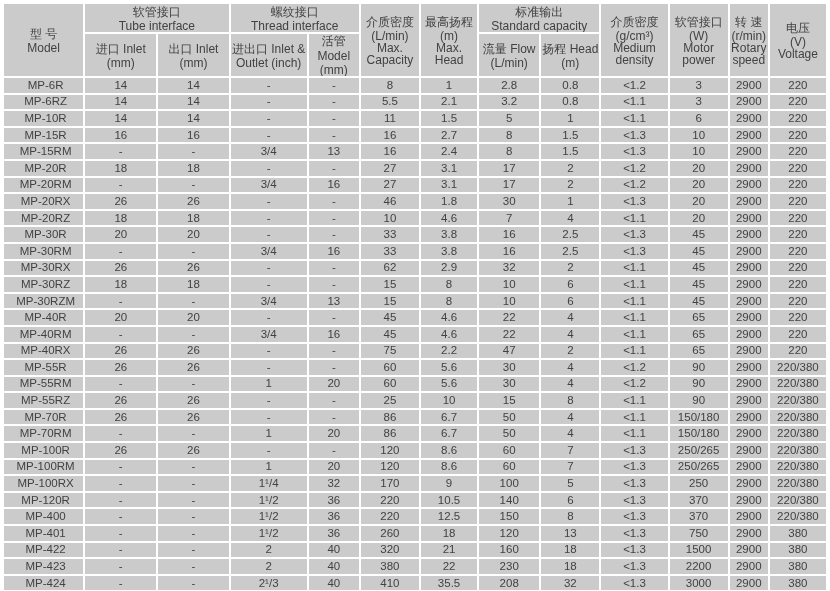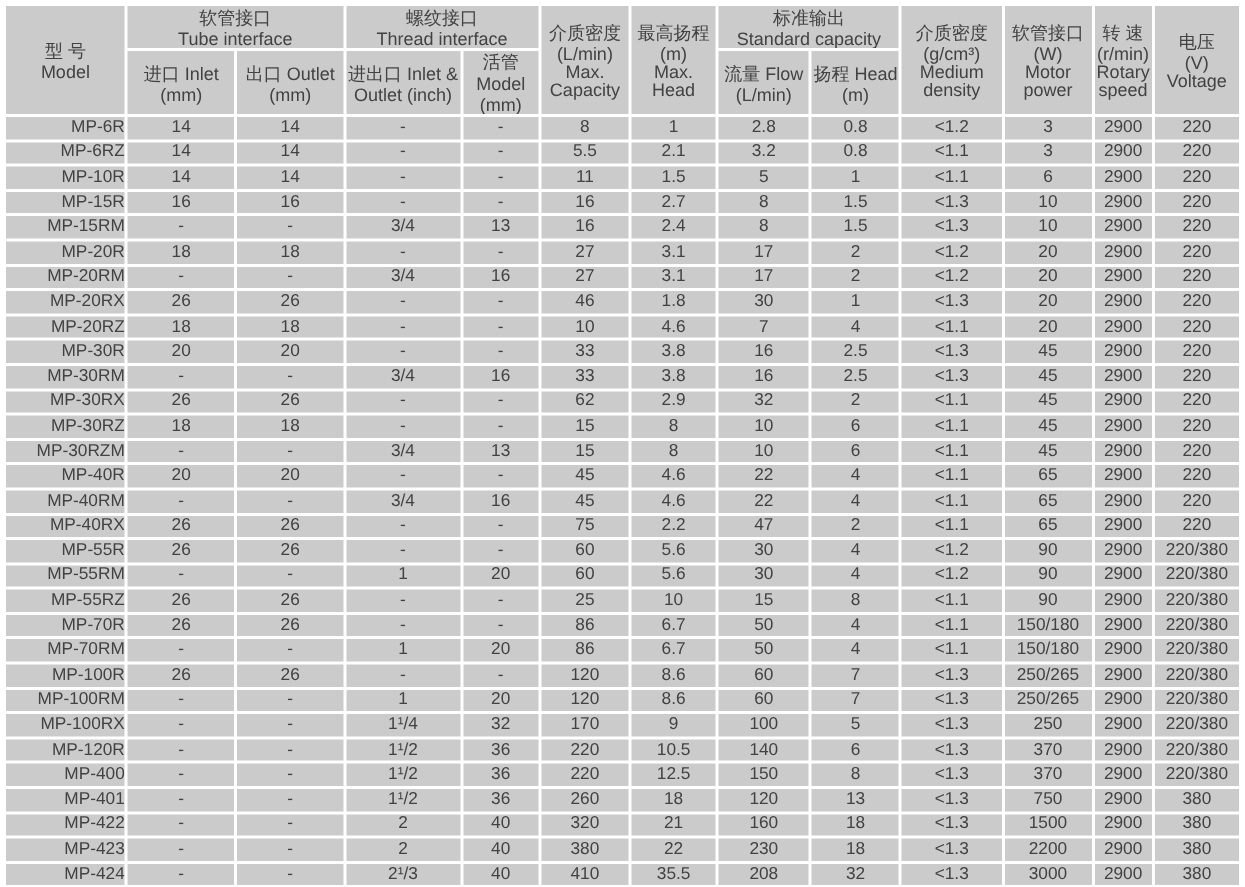--- a/index.html
+++ b/index.html
@@ -44,21 +44,21 @@
     font-size: 12px;
     line-height: 12px;
     white-space: pre-line;
   }
   tbody td {
     height: 14.6px;
     font-size: 11.5px;
     line-height: 13px;
   }
   tbody td.model {
-    text-align: right;
+    text-align: center;
     padding-left: 4px;
     margin-top: 20px;
   }
 </style>
 </head>
 <body>
 
 <div class="page">
   <table class="spec">
     <colgroup>
@@ -129,21 +129,21 @@
           <span class="en">(V)
 Voltage</span>
         </th>
       </tr>
       <tr class="sub-row">
         <th>
           <span class="zh">进口 Inlet</span>
           <span class="en">(mm)</span>
         </th>
         <th>
-          <span class="zh">出口 Outlet</span>
+          <span class="zh">出口 Inlet</span>
           <span class="en">(mm)</span>
         </th>
         <th>
           <span class="zh">进出口 Inlet &amp;</span>
           <span class="en">Outlet  (inch)</span>
         </th>
         <th>
           <span class="zh">活管 Model</span>
           <span class="en">(mm)</span>
         </th>

